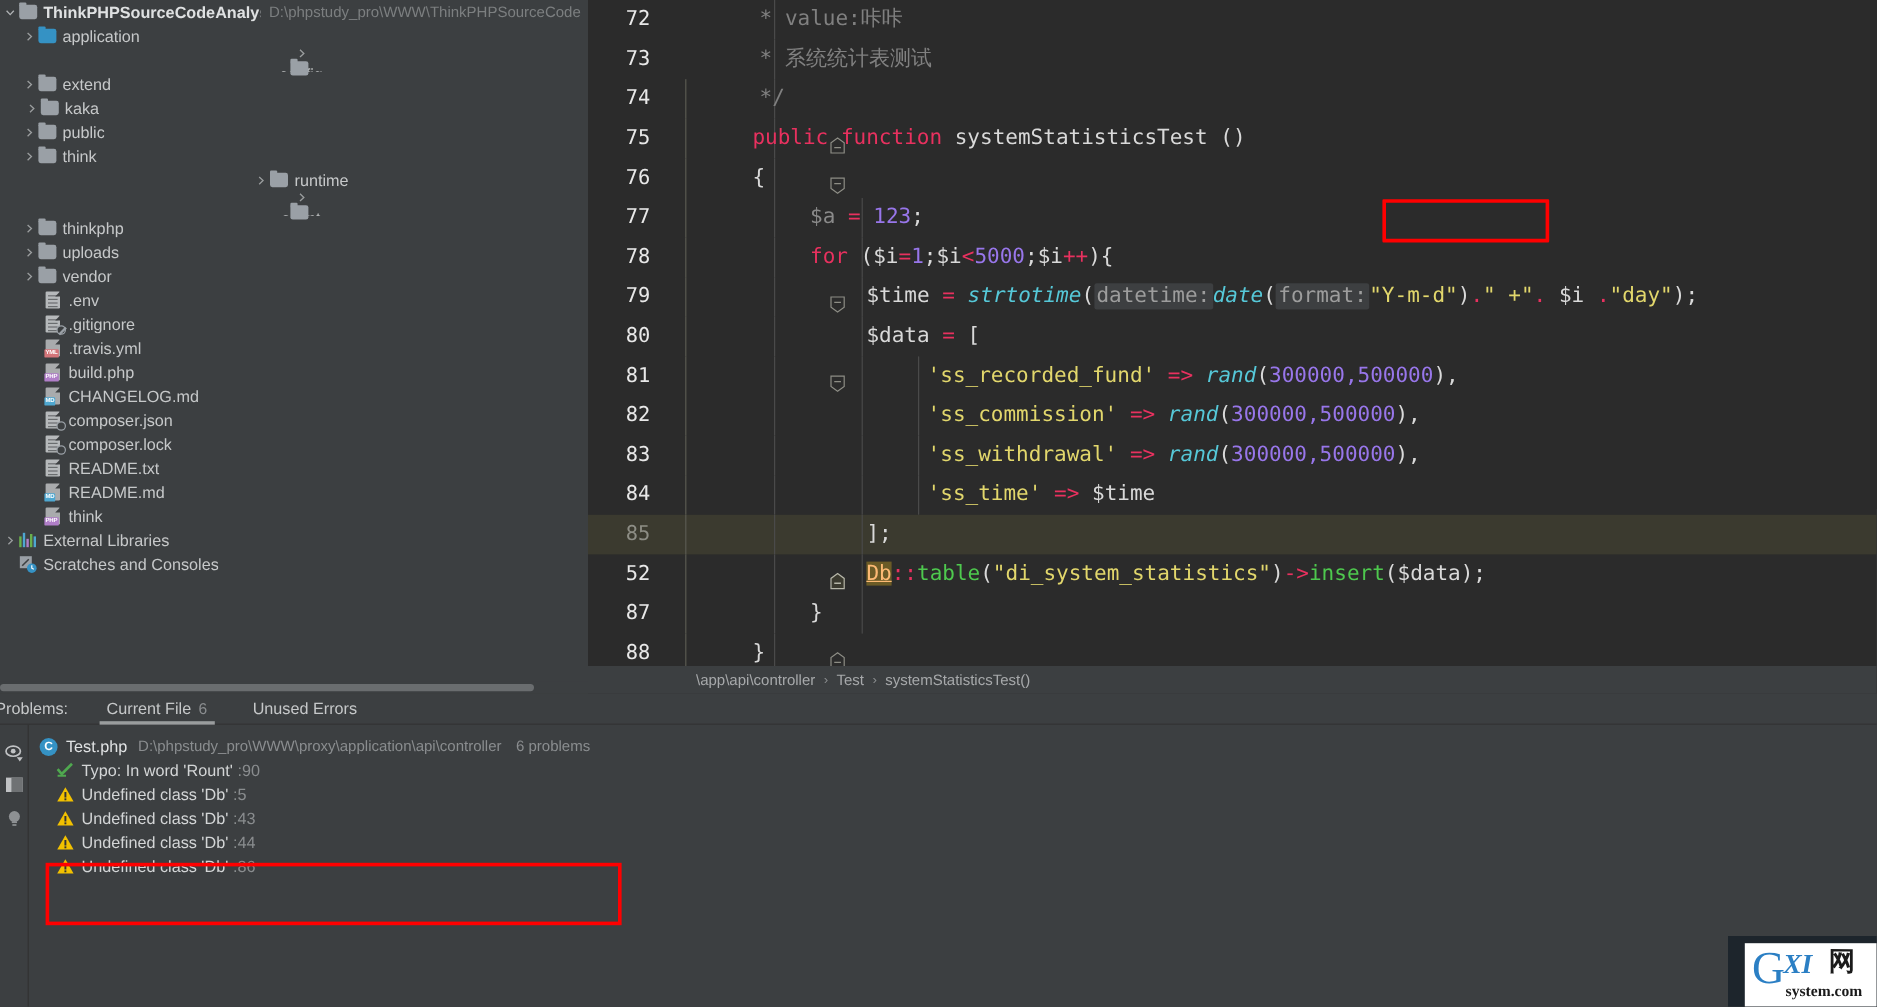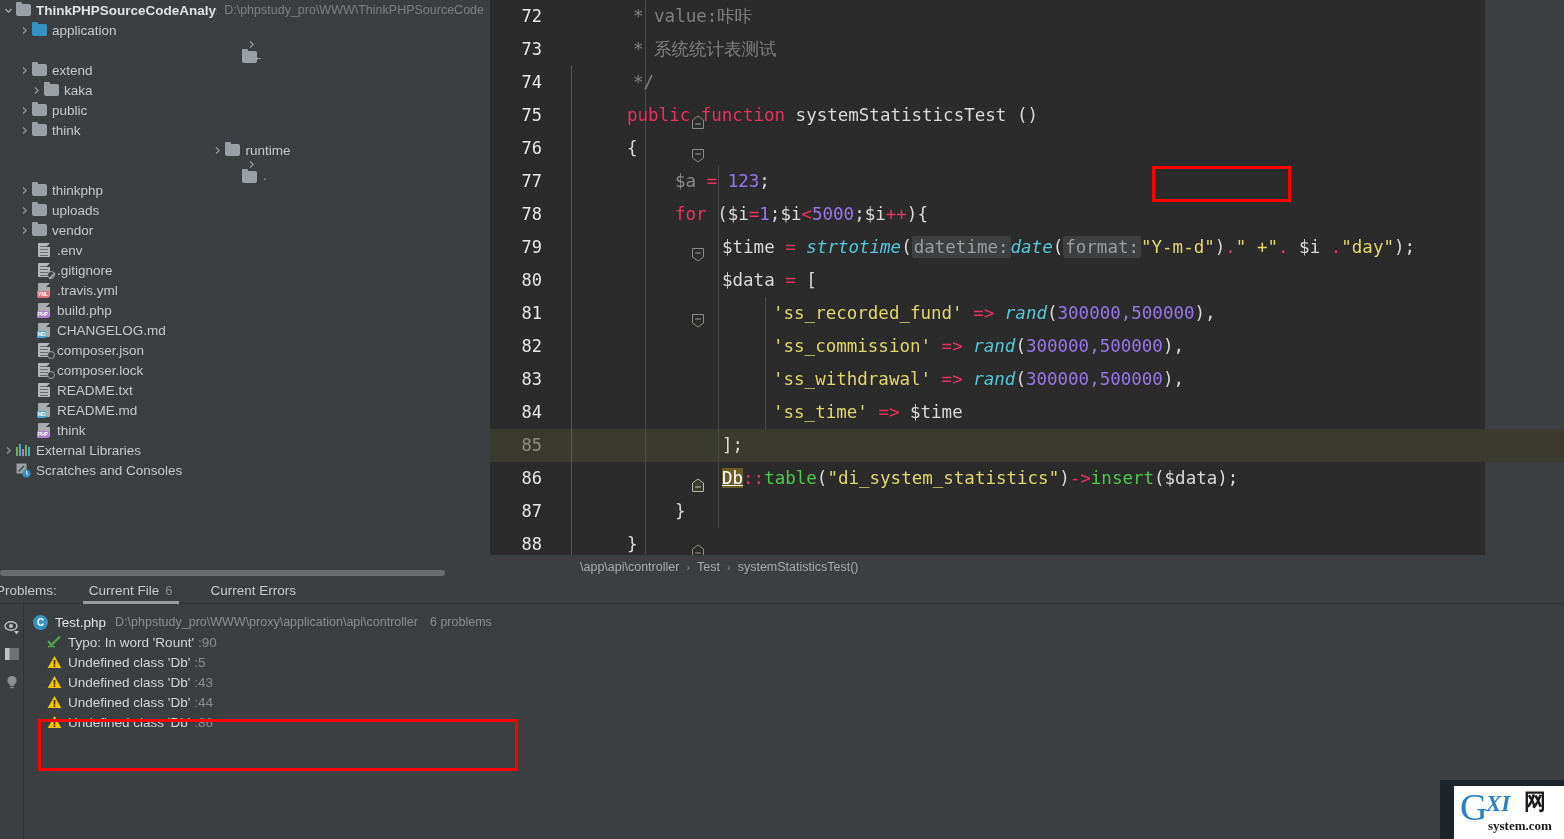--- a/index.html
+++ b/index.html
@@ -79,21 +79,21 @@
   .extlib i { position:absolute; bottom:0; width:2px; display:block; }
   .scratch { position:absolute; left:1px; top:1px; width:14px; height:14px; }
 
   
   #tree-hscroll { position:absolute; left:0; bottom:0; width:490px; height:10px; background:#3c3f41; }
   #tree-hscroll .thumb { position:absolute; left:0; top:2px; width:445px; height:6px;
     background:#6a6d6f; border-radius:3px; }
 
   
   #editor-pane {
-    position:absolute; left:490px; top:0; width:995px; height:578px;
+    position:absolute; left:490px; top:0; width:1074px; height:578px;
     background:#2b2b2b;
   }
   #code-area { position:absolute; left:0; top:0; width:1074px; height:555px; overflow:hidden; }
   .code-line {
     position:relative; height:33px; line-height:33px;
     font-family:"DejaVu Sans Mono", monospace; font-size:17.5px;
     white-space:pre; color:#a9b7c6;
   }
   .code-line.hl { background:#3b3a2f; }
   .lnum {
@@ -112,21 +112,21 @@
   .kwpink  { color:#e8315f; }
   .fn      { color:#56c8d8; font-style:italic; }
   .str     { color:#e2d76c; }
   .num     { color:#9876ea; }
   .op      { color:#e8315f; }
   .cmt     { color:#808080; }
   .plain   { color:#d9d9d9; }
   .grayvar { color:#8a8a8a; }
   .green   { color:#4ec94e; }
   .hintpar { color:#9d9d9d; background:#3d3f41; border-radius:2px; padding:1px 2px; font-style:normal;margin-top:31px;}
-  .dbsym   { color:#ffffff; background:#6b5b26; text-decoration:underline; }
+  .dbsym   { color:#fdba74; background:#6b5b26; text-decoration:underline; }
 
   
   #redbox-code {
     position:absolute; left:662px; top:166px; width:139px; height:36px;
     border:3px solid #ff0000; border-radius:1px; pointer-events:none; z-index:5;
   }
 
   
   #breadcrumb {
     position:absolute; left:490px; top:555px; width:1074px; height:23px;
@@ -265,21 +265,21 @@
           <svg width="9" height="9" viewBox="0 0 9 9">
               <path d="M3 1.5 L6.2 4.5 L3 7.5" stroke="#9a9d9e" stroke-width="1.1" fill="none"></path>
             </svg>
         </span>
         <span class="ico">
             <span class="folder"></span>
           </span>
         <span class="lbl">extend</span>
       </div>
 
-      <div class="tree-row" style="padding-left:30px;">
+      <div class="tree-row" style="padding-left:20px;">
         <span class="arrow">
           <svg width="9" height="9" viewBox="0 0 9 9">
               <path d="M3 1.5 L6.2 4.5 L3 7.5" stroke="#9a9d9e" stroke-width="1.1" fill="none"></path>
             </svg>
         </span>
         <span class="ico">
             <span class="folder"></span>
           </span>
         <span class="lbl">kaka</span>
       </div>
@@ -624,21 +624,21 @@
                 <path d="M7 1 L12.5 5 L12.5 13.5 L1.5 13.5 L1.5 5 Z" fill="#3b3a2f" stroke="#b6b6a8" stroke-width="1"></path>
                 <path d="M4.2 9 L9.8 9" stroke="#b6b6a8" stroke-width="1.2"></path>
               </svg>
           </span>
           <span class="iguide" style="left:155px;"></span>
           <span class="iguide" style="left:228px;"></span>
           <span class="code-txt" style="left:232px;"><span class="plain">];</span></span>
         </div>
 
         <div class="code-line">
-          <span class="lnum">86</span>
+          <span class="lnum">52</span>
           <span class="gutter-line"></span>
           <span class="iguide" style="left:155px;"></span>
           <span class="iguide" style="left:228px;"></span>
           <span class="code-txt" style="left:232px;"><span class="dbsym">Db</span><span class="op">::</span><span class="green">table</span><span class="plain">(</span><span class="str">"di_system_statistics"</span><span class="plain">)</span><span class="op">-&gt;</span><span class="green">insert</span><span class="plain">(</span><span class="plain">$data</span><span class="plain">);</span></span>
         </div>
 
         <div class="code-line">
           <span class="lnum">87</span>
           <span class="gutter-line"></span>
           <span class="fold">
@@ -677,21 +677,21 @@
 
   <div id="problems-pane">
 
     <div id="problems-tabs">
       <span class="ptitle">Problems:</span>
       <span class="ptab active">
         <span>Current File</span>
         <span class="cnt">6</span>
       </span>
       <span class="ptab">
-        <span>Current Errors</span>
+        <span>Unused Errors</span>
       </span>
     </div>
 
     <div id="problems-toolbar">
       <span class="tool-ico" style="top:16px;">
         <svg width="16" height="16" viewBox="0 0 16 16">
           <ellipse cx="7" cy="6" rx="6" ry="4.2" fill="none" stroke="#c0c2c4" stroke-width="1.4"></ellipse>
           <circle cx="7" cy="6" r="2" fill="#c0c2c4"></circle>
           <path d="M10 11 L15 11 L12.5 14.5 Z" fill="#c0c2c4"></path>
         </svg>

